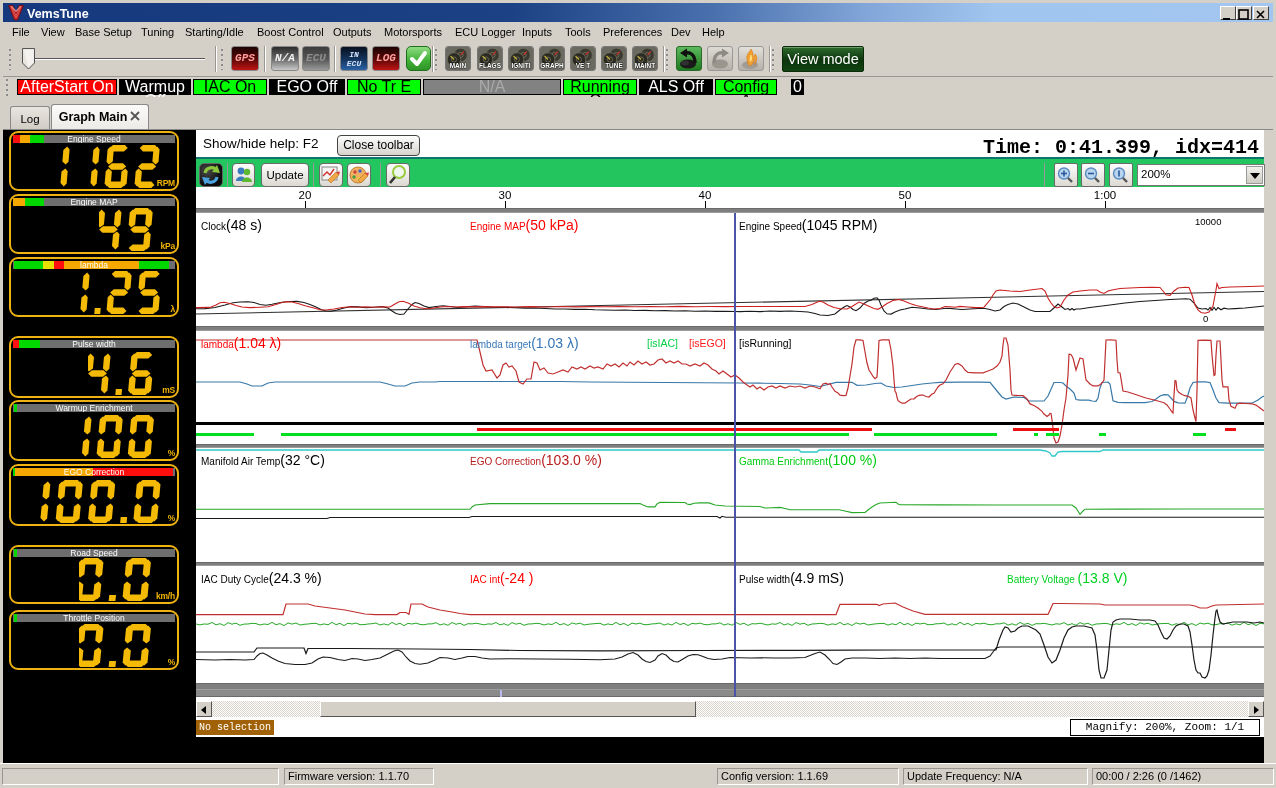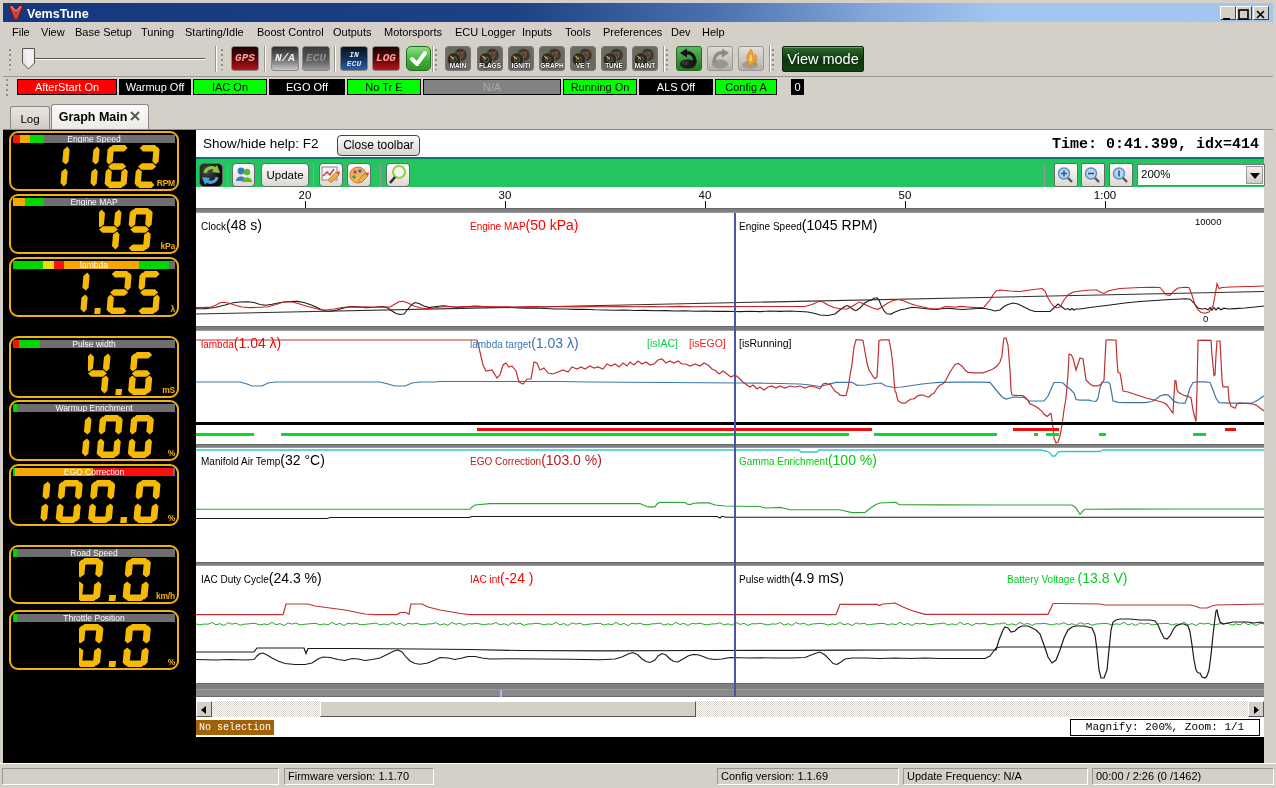--- a/index.html
+++ b/index.html
@@ -14,21 +14,21 @@
 .mi{position:absolute;top:4px;}
 #toolbar{position:absolute;left:3px;top:42px;width:1270px;height:34px;background:#d4d0c8;}
 .grip{position:absolute;top:6px;width:5px;height:22px;
  background-image:radial-gradient(circle at 2px 2px,#8a8a8a 1px,#fff 1.4px,transparent 1.6px);
  background-size:5px 5px;}
 .tsep{position:absolute;top:4px;width:2px;height:26px;border-left:1px solid #9a9792;border-right:1px solid #fff;}
 .dbtn{position:absolute;top:4px;width:28px;height:25px;border-radius:3px;border:1px solid #888;overflow:hidden;}
 .dbtn span{display:block;text-align:center;font-family:"Liberation Mono",monospace;font-style:italic;font-weight:bold;}
 #ledrow{position:absolute;left:3px;top:76px;width:1270px;height:21px;background:#d4d0c8;
  border-top:1px solid #9a9792;}
-.led{position:absolute;top:2px;height:16px;border:1px solid #000;font-size:11px;text-align:center;line-height:14px;}
+.led{position:absolute;top:2px;height:16px;border:1px solid #000;font-size:16px;text-align:center;line-height:14px;}
 #tabbar{position:absolute;left:3px;top:97px;width:1270px;height:33px;background:#d4d0c8;}
 .tab{position:absolute;border:1px solid #898989;border-bottom:none;border-radius:3px 3px 0 0;text-align:center;}
 #leftpanel{position:absolute;left:3px;top:130px;width:193px;height:633px;background:#000;}
 .gauge{position:absolute;left:6px;width:170px;background:#000;border:2px solid #eeb211;border-radius:9px;overflow:hidden;}
 .gtitle{position:absolute;left:2px;top:2px;right:2px;height:8px;background:#6e6e6e;overflow:hidden;}
 .gtitle .t{position:absolute;top:-1px;width:100%;text-align:center;color:#fff;font-size:8.5px;line-height:10px;}
 .gseg{position:absolute;top:0;height:8px;}
 .gunit{position:absolute;color:#f2b400;font-size:8.5px;font-weight:bold;letter-spacing:-0.2px;}
 #grapharea{position:absolute;left:196px;top:130px;width:1068px;height:633px;background:#fff;}
 .gsep{position:absolute;left:0;width:1068px;background:#7f7f7f;border-top:1px solid #696969;border-bottom:1px solid #9d9d9d;}
@@ -498,21 +498,21 @@
             </g>
           </g>
         </svg>
 <div class="gunit" style="right:2px;top:45px">%</div>
 </div>
 </div>
 <div id="grapharea">
 <div class="abs" style="left:7px;top:6px;font-size:13.5px">Show/hide help: F2</div>
 <div class="abs" style="left:141px;top:5px;width:83px;height:21px;border:1.5px solid #444;border-radius:4px;
  background:linear-gradient(#fefefe,#d6d3cc);font-size:12px;text-align:center;line-height:18px;">Close toolbar</div>
-<div class="abs" style="right:5px;top:6px;font-family:'Liberation Mono',monospace;font-weight:bold;font-size:15px;">Time: 0:41.399, idx=414</div>
+<div class="abs" style="right:5px;top:6px;font-family:'Liberation Mono',monospace;font-weight:bold;font-size:20px;">Time: 0:41.399, idx=414</div>
 <div id="gtoolstrip">
 <div class="abs" style="left:3px;top:4px;width:24px;height:24px;border-radius:5px;border:1px solid #666;
  background:radial-gradient(circle at 7px 7px,#4a4a4a,#0a0a0a 70%);">
  <svg width="22" height="22" viewBox="0 0 22 22">
   <path d="M5,9 A6.5,6.5 0 0 1 17,7" stroke="#8cc63f" stroke-width="3.2" fill="none"></path>
   <polygon points="17,1 20,9 12,8" fill="#8cc63f"></polygon>
   <path d="M17,13 A6.5,6.5 0 0 1 5,15" stroke="#4aa3df" stroke-width="3.2" fill="none"></path>
   <polygon points="5,21 2,13 10,14" fill="#4aa3df"></polygon>
  </svg></div>
 <div class="abs" style="left:31px;top:4px;width:1px;height:24px;background:#999"></div>

